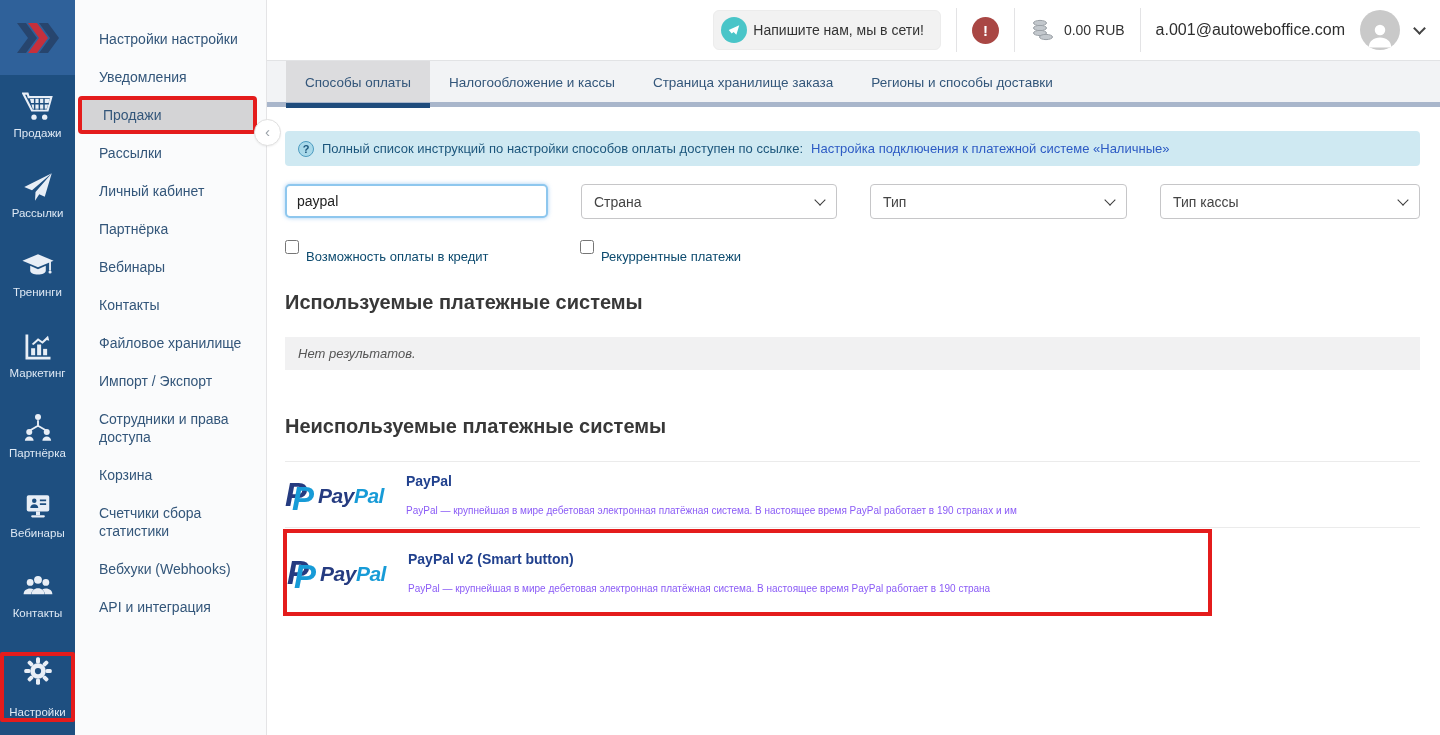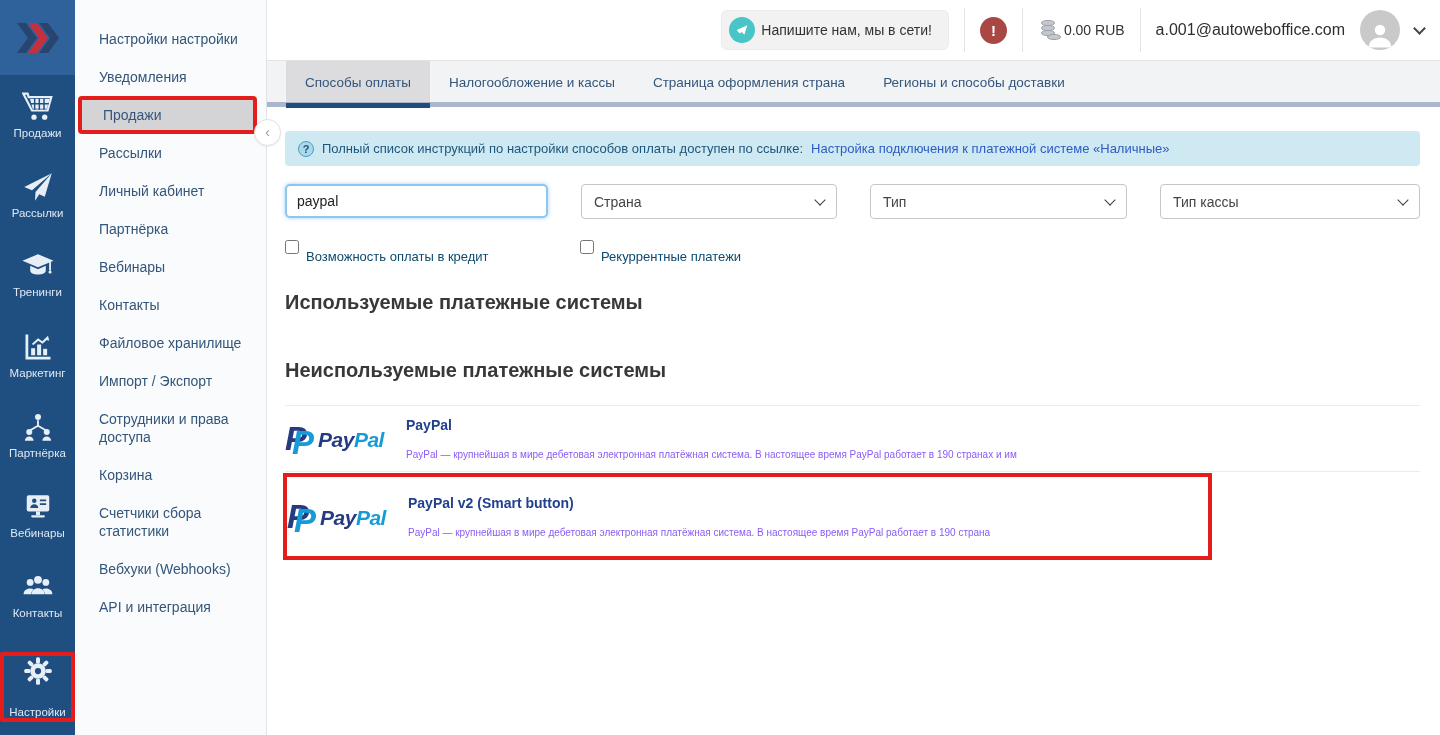--- a/index.html
+++ b/index.html
@@ -23,21 +23,21 @@
 
   
   .main { flex:1; display:flex; flex-direction:column; min-width:0; }
 
   .topbar { height:60px; background:#fff; display:flex; align-items:center; justify-content:flex-end; padding-right:16px; gap:15px; }
   .chat-btn { display:flex; align-items:center; gap:6px; background:#f2f2f2; border:1px solid #ececec; border-radius:6px; padding:6px 16px 6px 7px; cursor:pointer; }
   .chat-ic { width:26px; height:26px; border-radius:50%; background:#49c5c8; display:flex; align-items:center; justify-content:center; }
   .chat-btn .lbl { font-size:14px; color:#333; }
   .tb-div { width:1px; height:44px; background:#e3e3e5; }
   .alert-ic { width:27px; height:27px; border-radius:50%; background:#a94744; color:#fff; font-weight:bold; font-size:15px; display:flex; align-items:center; justify-content:center; cursor:pointer; }
-  .balance-wrap { display:flex; align-items:center; cursor:pointer; }
+  .balance-wrap { display:flex; align-items:center; gap:8px; cursor:pointer; }
   .balance { font-size:14px; color:#333; }
   .email { font-size:16px; color:#2e2e2e; cursor:pointer; }
   .avatar { width:40px; height:40px; border-radius:50%; background:#c9c9c9; overflow:hidden; display:flex; align-items:flex-end; justify-content:center; cursor:pointer; }
   .caret-down { width:9px; height:9px; border-right:2px solid #444; border-bottom:2px solid #444; transform:rotate(45deg); margin-top:-4px; cursor:pointer; }
 
   
   .tabbar { position:relative; background:#f2f3f5; border-top:1px solid #e2e3e5; height:47px; }
   .tabbar .strip { position:absolute; left:0; right:0; bottom:0; height:5px; background:#a9b6cb; }
   .tabs { display:flex; padding-left:19px; height:42px; }
   .tab { display:flex; align-items:center; padding:17px 19px; font-size:13.5px; color:#33567a; cursor:pointer; position:relative; }
@@ -241,21 +241,21 @@
             <path d="M3 22c0-5 4-8 9-8s9 3 9 8z" fill="#fff"></path>
           </svg>
       </div>
       <span class="caret-down"></span>
     </header>
 
     <div class="tabbar">
       <div class="tabs">
         <div class="tab active">Способы оплаты</div>
         <div class="tab">Налогообложение и кассы</div>
-        <div class="tab">Страница оформления страна</div>
+        <div class="tab">Страница хранилище заказа</div>
         <div class="tab">Регионы и способы доставки</div>
       </div>
       <div class="strip"></div>
     </div>
 
     <div class="content">
 
       <div class="banner">
         <span class="q-ic">?</span>
         <span>Полный список инструкций по настройки способов оплаты доступен по ссылке:</span>
@@ -284,20 +284,21 @@
           <span class="lbl">Возможность оплаты в кредит</span>
         </div>
         <div class="checkgroup">
           <input type="checkbox" style="">
           <span class="lbl">Рекуррентные платежи</span>
         </div>
       </div>
 
       <h2 class="sec">Используемые платежные системы</h2>
 
+      <div class="no-results">Нет результатов.</div>
 
       <h2 class="sec sec2">Неиспользуемые платежные системы</h2>
 
       <div class="pay-list">
 
         <div class="pay-row b">
           <div class="pp-logo">
             <span class="pp-mono">
               <i class="p1">P</i>
               <i class="p2">P</i>

